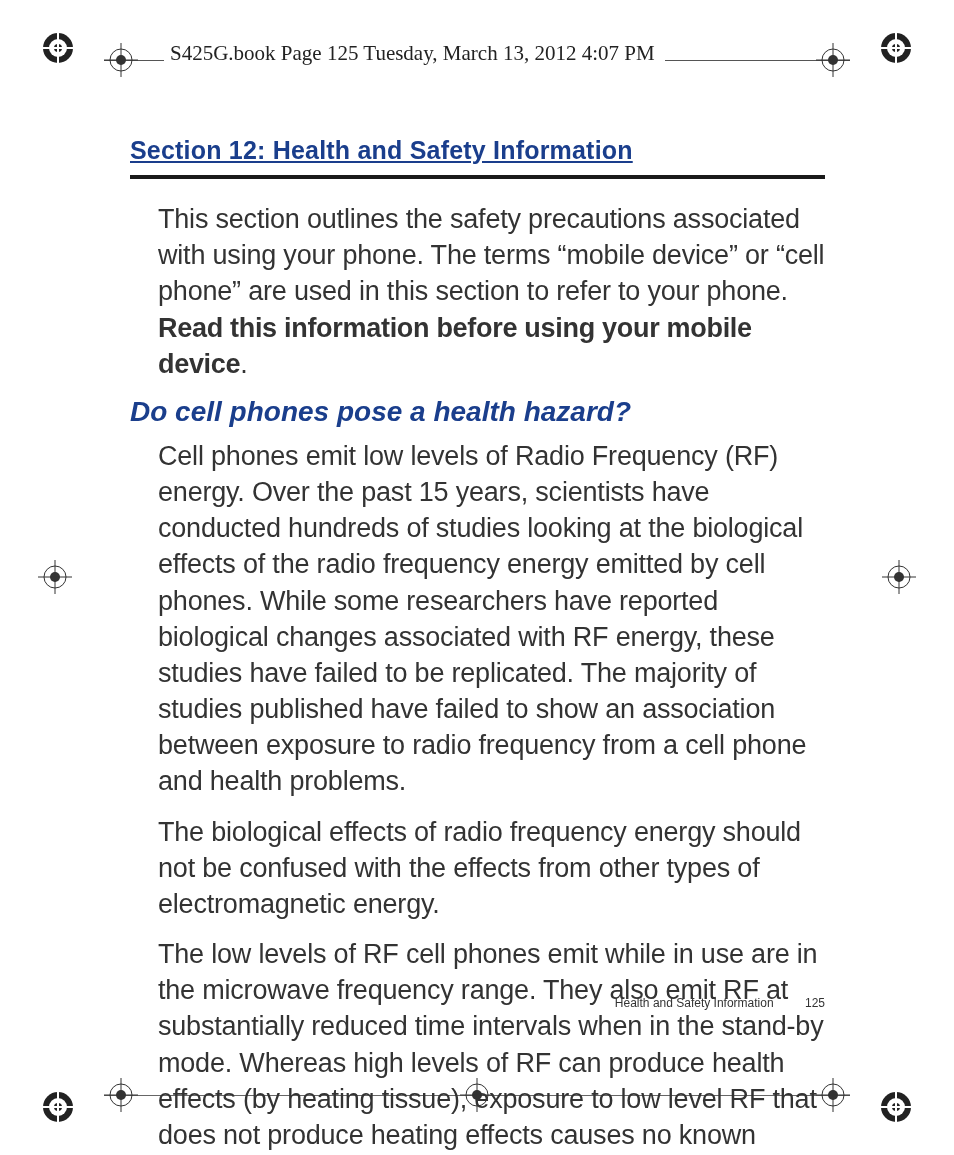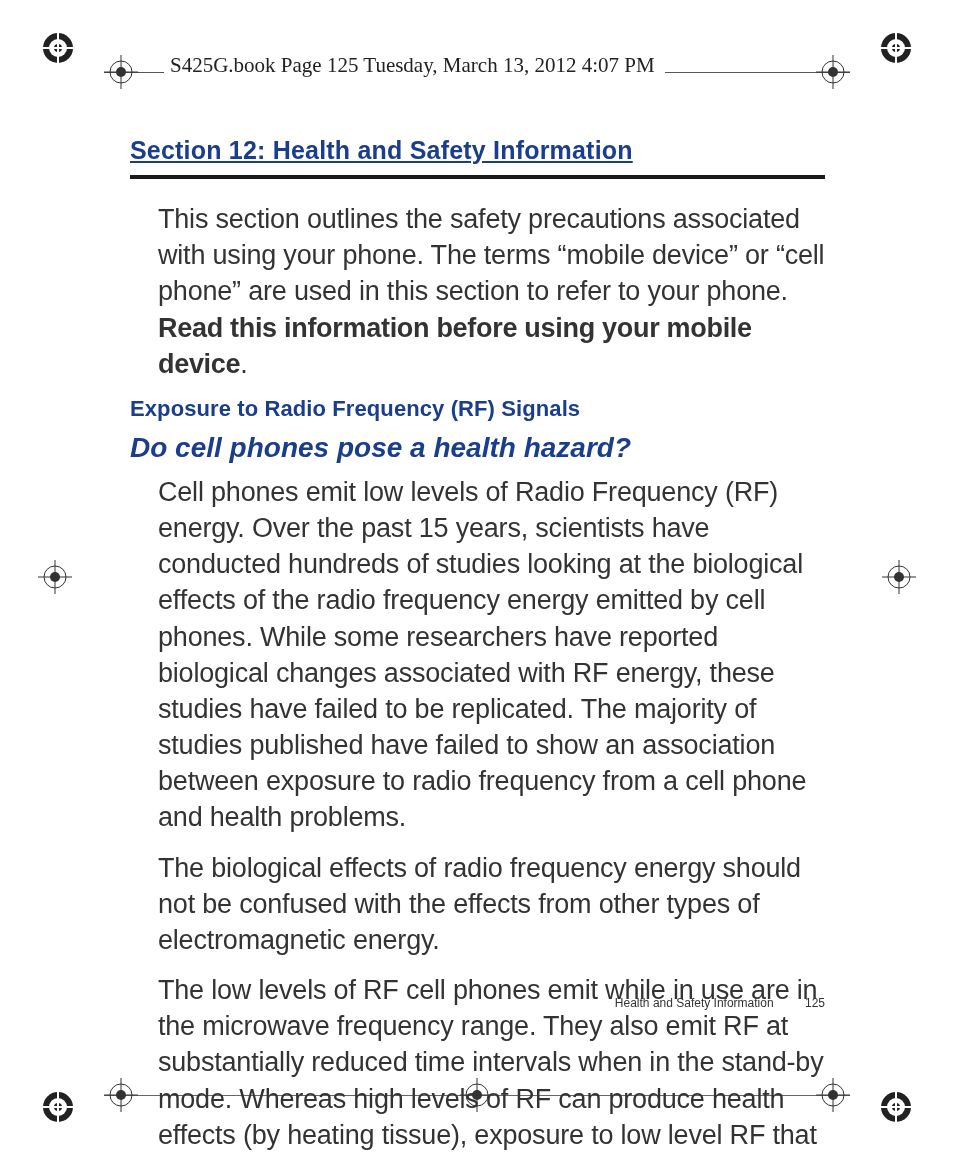--- a/index.html
+++ b/index.html
@@ -30,21 +30,20 @@
     border-top: 1px solid #666;
   }
 
   
   .headerbar {
     position: absolute;
     top: 38px;
     left: 104px;
     right: 104px;
     height: 44px;
-    margin-top: 12px;
   }
   .headerbar .hrule {
     position: absolute;
     top: 22px;
     left: 0;
     right: 0;
     border-top: 1px solid #555;
   }
   .headerbar .tag {
     position: absolute;
@@ -237,21 +236,20 @@
 </div>
 
 <div class="content">
   <h1 class="section-title">Section 12: Health and Safety Information</h1>
   <hr class="section-rule">
 
   <p class="para indent">
     <span>This section outlines the safety precautions associated with using your phone. The terms “mobile device” or “cell phone” are used in this section to refer to your phone. </span><strong>Read this information before using your mobile device</strong><span>.</span>
   </p>
 
-  <h2 class="h2">Exposure to Radio Frequency (RF) Signals</h2>
 
 
   <h3 class="h3">Do cell phones pose a health hazard?</h3>
 
   <p class="para indent">Cell phones emit low levels of Radio Frequency (RF) energy. Over the past 15 years, scientists have conducted hundreds of studies looking at the biological effects of the radio frequency energy emitted by cell phones. While some researchers have reported biological changes associated with RF energy, these studies have failed to be replicated. The majority of studies published have failed to show an association between exposure to radio frequency from a cell phone and health problems.</p>
   <p class="para indent">The biological effects of radio frequency energy should not be confused with the effects from other types of electromagnetic energy.</p>
   <p class="para indent">The low levels of RF cell phones emit while in use are in the microwave frequency range. They also emit RF at substantially reduced time intervals when in the stand-by mode. Whereas high levels of RF can produce health effects (by heating tissue), exposure to low level RF that does not produce heating effects causes no known adverse health effects.</p>
 </div>
 
 <div class="footer">

